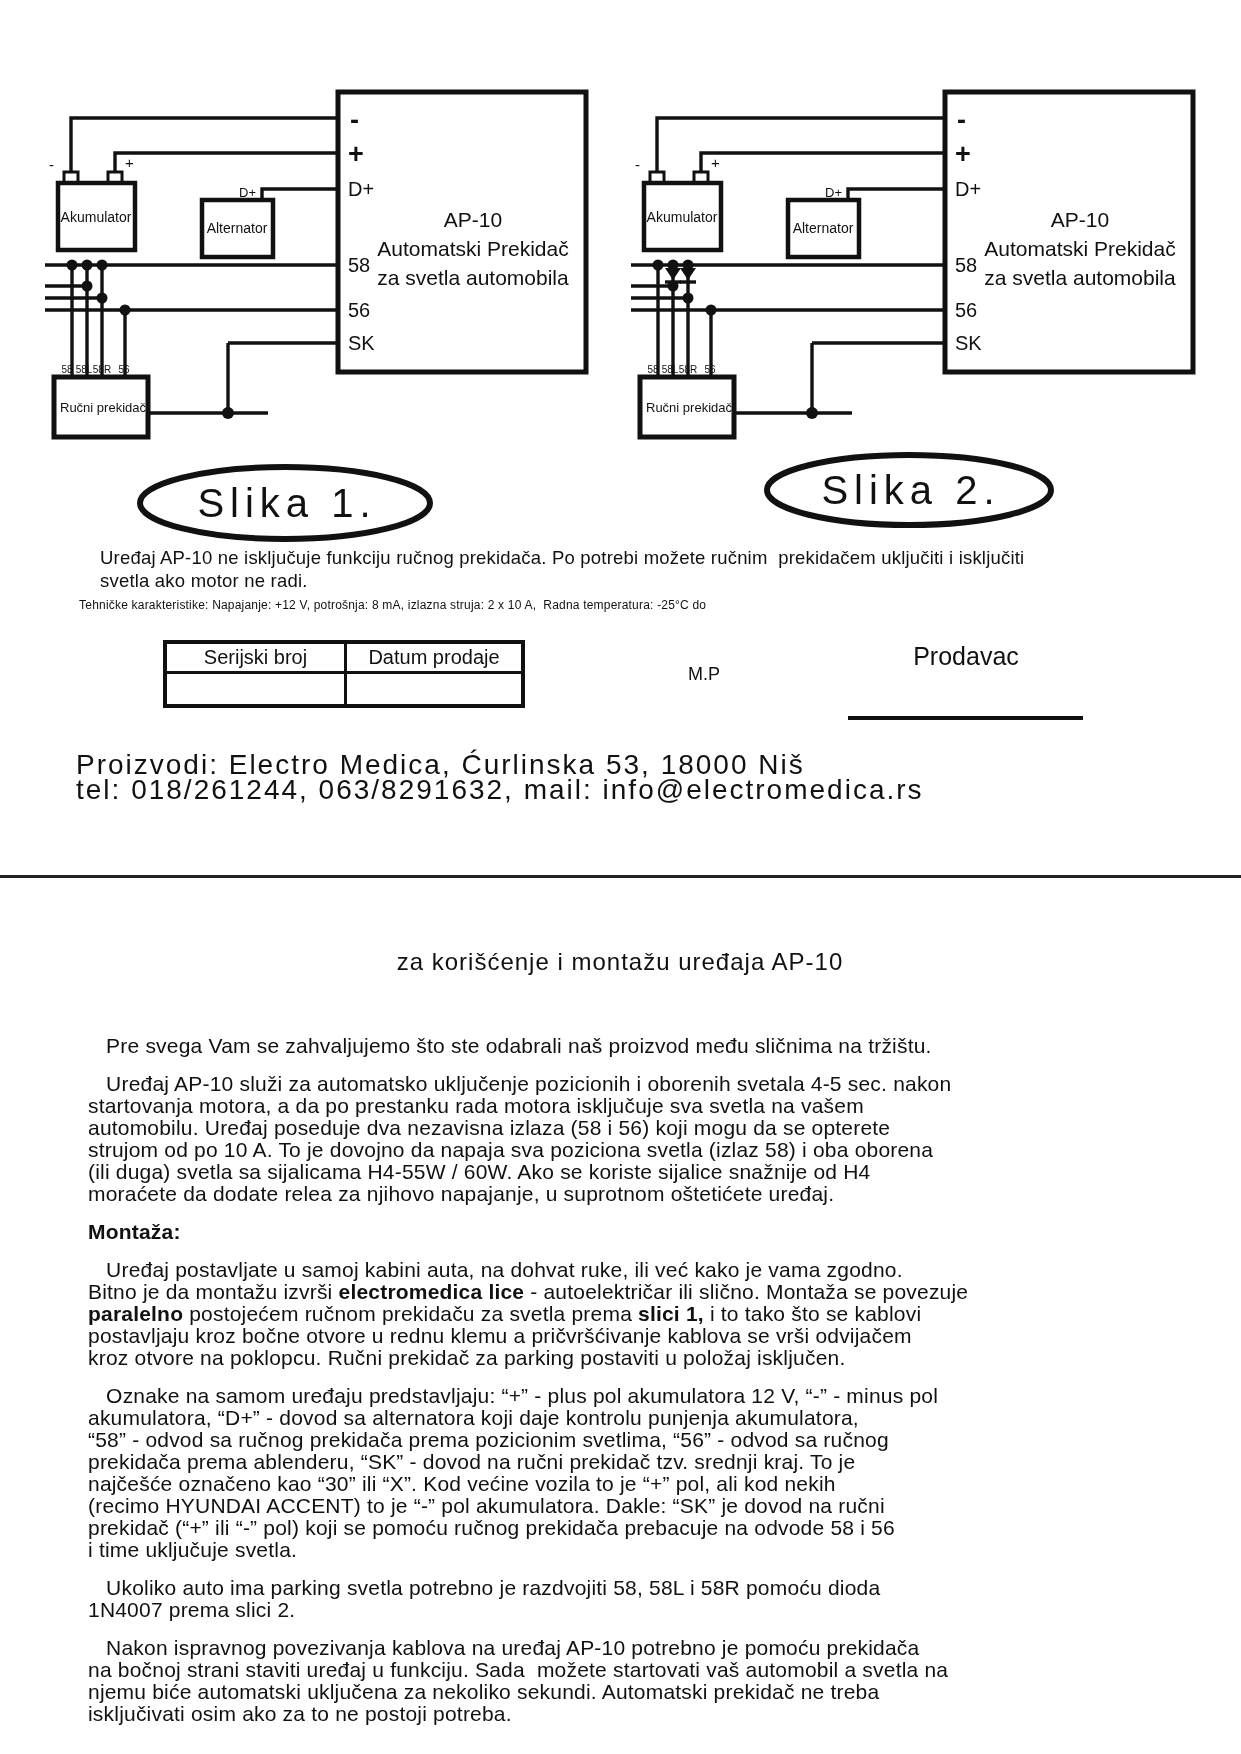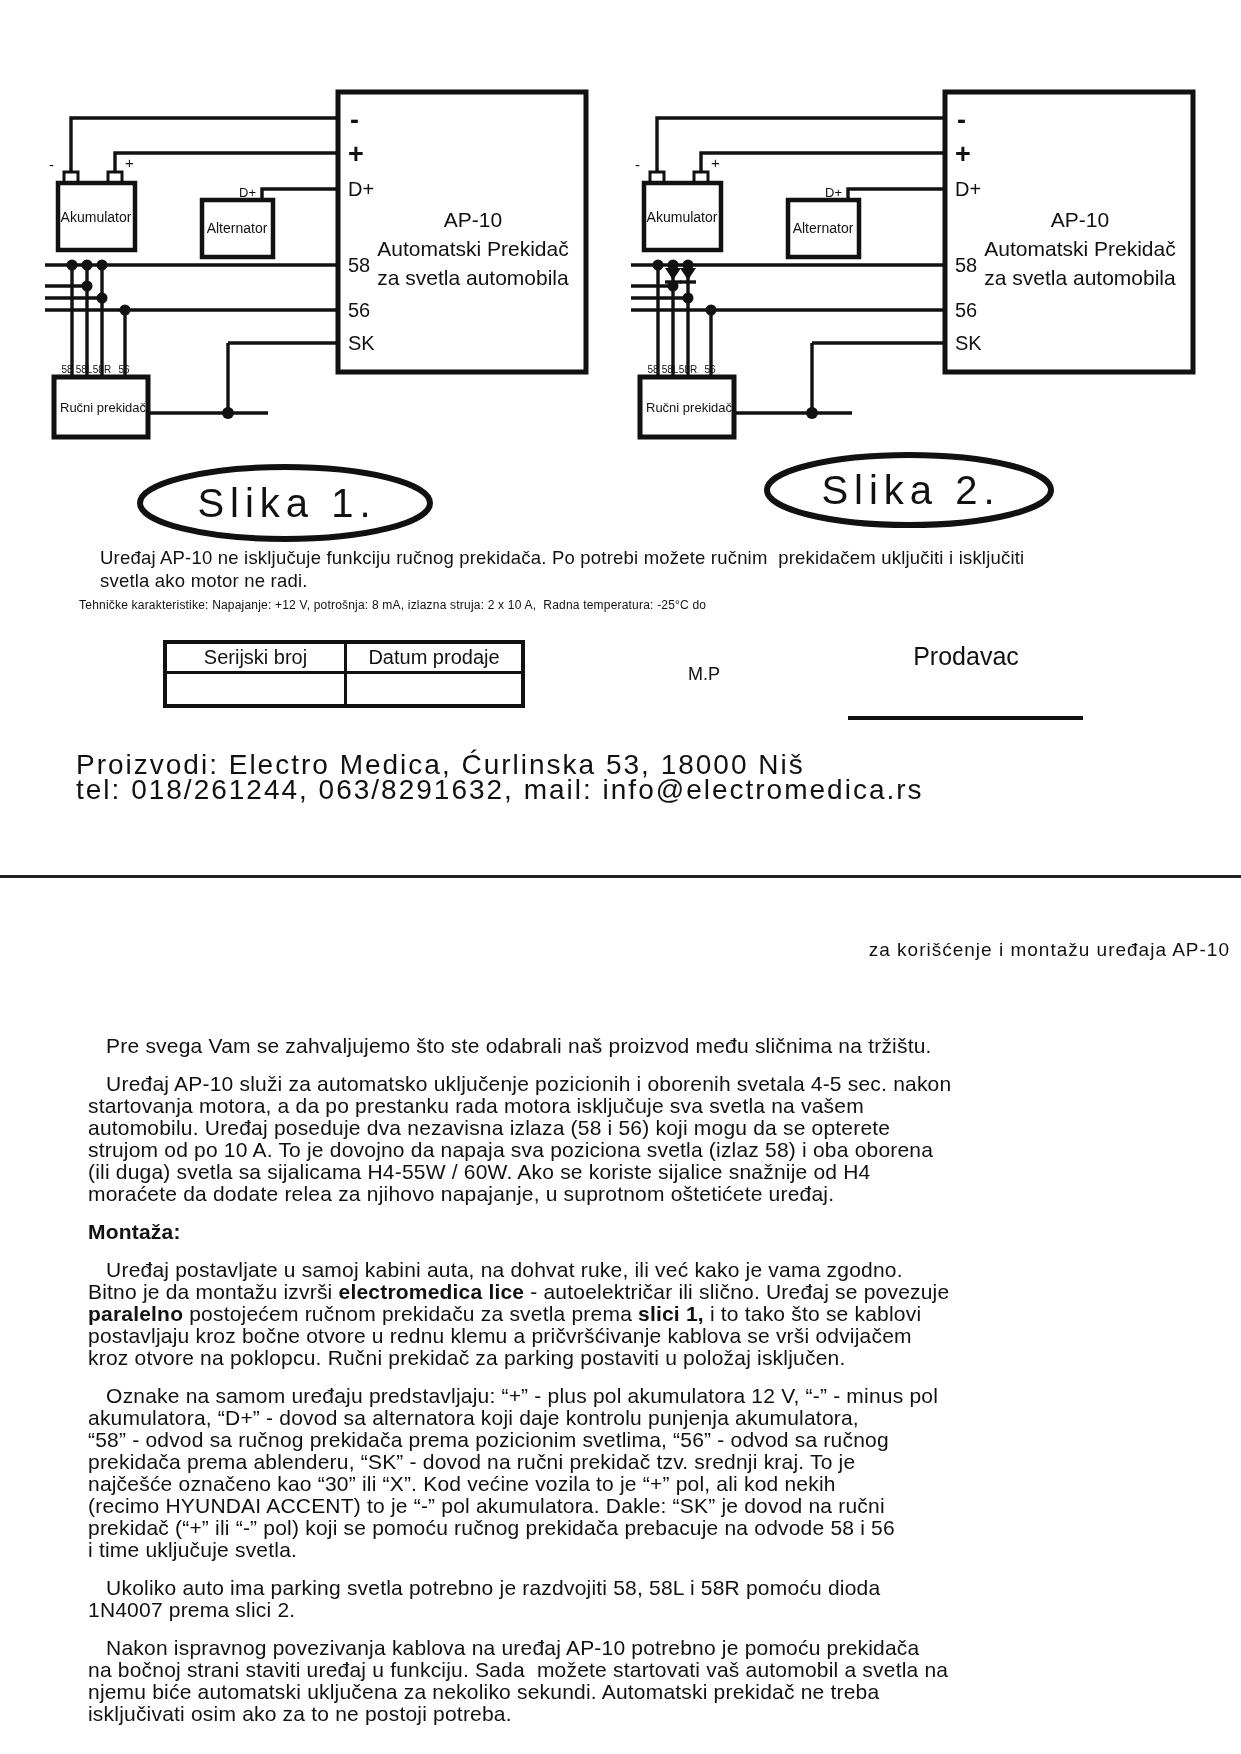--- a/index.html
+++ b/index.html
@@ -37,21 +37,21 @@
   .wc-tl{border-right:3px solid #111;border-bottom:3px solid #111;}
   .wc-tr{border-bottom:3px solid #111;}
   .wc-bl{border-right:3px solid #111;}
   .mp{left:688px;top:664px;font-size:18px;}
   .prodavac{left:848px;top:642px;width:236px;text-align:center;font-size:25px;}
   .sigline{left:848px;top:716px;width:235px;height:4px;background:#111;}
   .manufacturer{left:76px;top:752px;font-size:28px;letter-spacing:2px;line-height:25px;}
   .pagebreak{left:0;top:875px;width:1241px;height:3px;background:#222;}
   .manual-head{left:10px;top:936px;width:1220px;text-align:center;}
   .manual-title{font-size:38px;letter-spacing:3px;line-height:40px;}
-  .manual-subtitle{font-size:19px;letter-spacing:1px;line-height:23px;margin-top:2px;text-align:right;}
+  .manual-subtitle{font-size:24px;letter-spacing:1px;line-height:23px;margin-top:14px;}
   .docbody{left:72px;top:1019px;width:1165px;font-size:21px;line-height:22px;letter-spacing:0.2px;}
   .docbody p{margin:16px;}
   .mt18{margin-top:18px;}
   .mt21{margin-top:21px;}
   .bold{font-weight:bold;}
 </style>
 </head>
 <body>
 
 <div id="page">
@@ -242,21 +242,21 @@
   <div class="abs docbody">
     <p class="pre">   Pre svega Vam se zahvaljujemo što ste odabrali naš proizvod među sličnima na tržištu.</p>
     <p class="pre mt18">   Uređaj AP-10 služi za automatsko uključenje pozicionih i oborenih svetala 4-5 sec. nakon
 startovanja motora, a da po prestanku rada motora isključuje sva svetla na vašem
 automobilu. Uređaj poseduje dva nezavisna izlaza (58 i 56) koji mogu da se opterete
 strujom od po 10 A. To je dovojno da napaja sva poziciona svetla (izlaz 58) i oba oborena
 (ili duga) svetla sa sijalicama H4-55W / 60W. Ako se koriste sijalice snažnije od H4
 moraćete da dodate relea za njihovo napajanje, u suprotnom oštetićete uređaj.</p>
     <p class="pre bold">Montaža:</p>
     <p class="pre"><span>   Uređaj postavljate u samoj kabini auta, na dohvat ruke, ili već kako je vama zgodno.
-Bitno je da montažu izvrši </span><span class="bold">electromedica lice</span><span> - autoelektričar ili slično. Uređaj se povezuje
+Bitno je da montažu izvrši </span><span class="bold">electromedica lice</span><span> - autoelektričar ili slično. Montaža se povezuje
 </span><span class="bold">paralelno</span><span> postojećem ručnom prekidaču za svetla prema </span><span class="bold">slici 1,</span><span> i to tako što se kablovi
 postavljaju kroz bočne otvore u rednu klemu a pričvršćivanje kablova se vrši odvijačem
 kroz otvore na poklopcu. Ručni prekidač za parking postaviti u položaj isključen.</span></p>
     <p class="pre mt21">   Oznake na samom uređaju predstavljaju: “+” - plus pol akumulatora 12 V, “-” - minus pol
 akumulatora, “D+” - dovod sa alternatora koji daje kontrolu punjenja akumulatora,
 “58” - odvod sa ručnog prekidača prema pozicionim svetlima, “56” - odvod sa ručnog
 prekidača prema ablenderu, “SK” - dovod na ručni prekidač tzv. srednji kraj. To je
 najčešće označeno kao “30” ili “X”. Kod većine vozila to je “+” pol, ali kod nekih
 (recimo HYUNDAI ACCENT) to je “-” pol akumulatora. Dakle: “SK” je dovod na ručni
 prekidač (“+” ili “-” pol) koji se pomoću ručnog prekidača prebacuje na odvode 58 i 56

